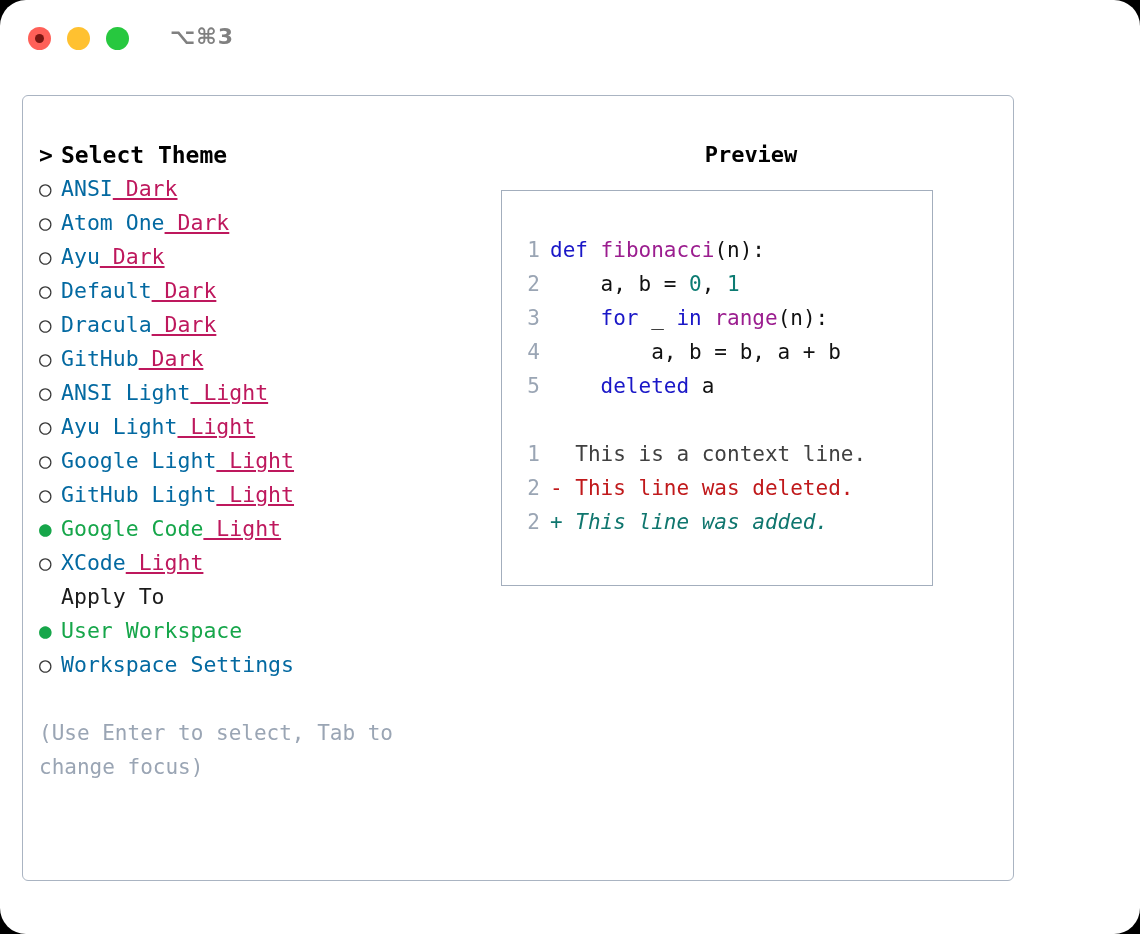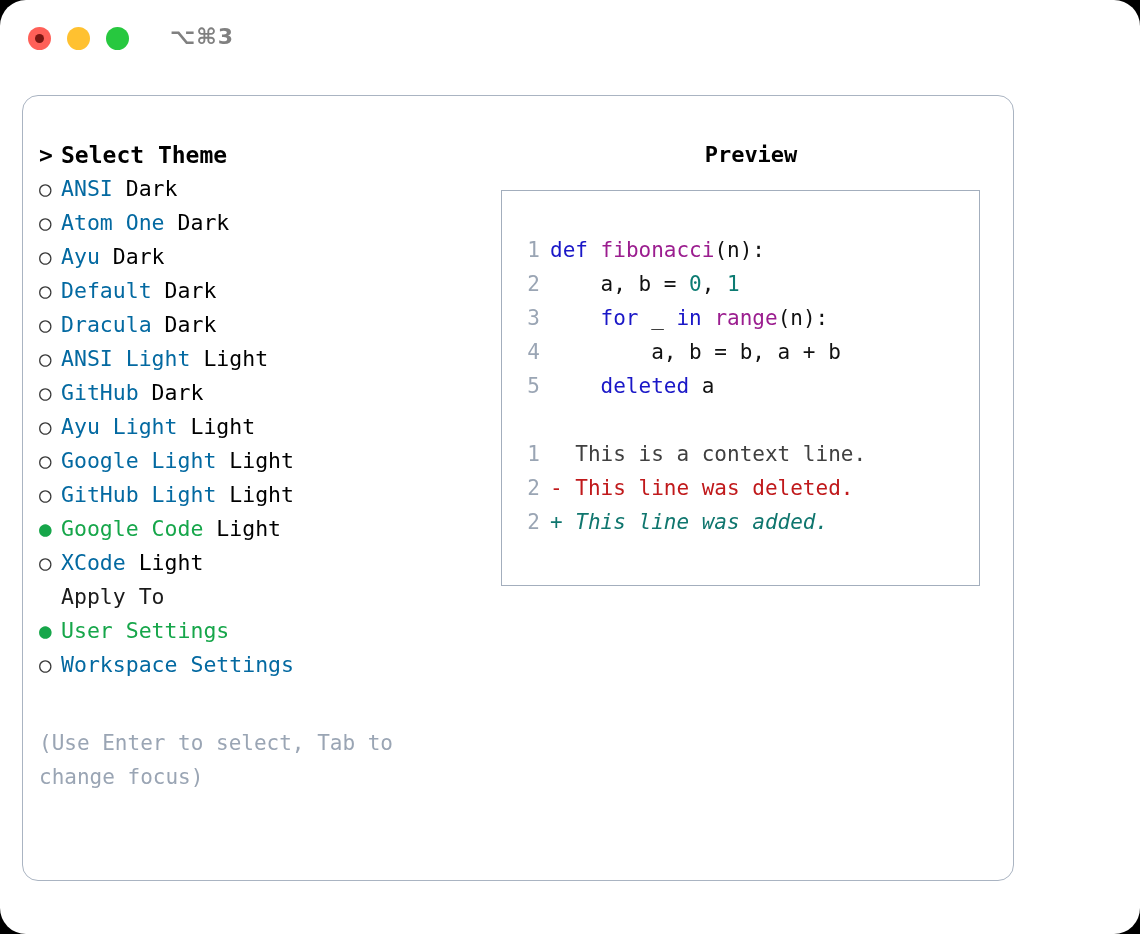--- a/index.html
+++ b/index.html
@@ -58,21 +58,21 @@
   }
 
   
   #panel {
     position: absolute;
     left: 22px;
     top: 95px;
     width: 992px;
     height: 786px;
     border: 1.6px solid #aab4c2;
-    border-radius: 16px;
+    border-radius: 6px;
     background: #ffffff;
   }
 
   
   #left-col {
     position: absolute;
     left: 16px;
     top: 42px;
     width: 450px;
   }
@@ -101,35 +101,35 @@
     color: #000000;
     white-space: nowrap;
   }
   .header-row .caret {
     display: inline-block;
     width: 22px;
   }
 
   .theme-name { color: #0369a1; }
   .theme-name.selected { color: #16a64a; }
-  .theme-variant { color: #000000; }
+  .theme-variant { color: #be185d; text-decoration: underline; }
 
   .plain-label {
     height: 34px;
     line-height: 34px;
     font-size: 21.5px;
     color: #1b1b1b;
     padding-left: 22px;
     white-space: nowrap;
   }
 
   #apply-block { }
 
   #hint {
-    margin-top: 44px;
+    margin-top: 34px;
     font-size: 21px;
     line-height: 34px;
     color: #9aa5b4;
     width: 410px;
   }
 
   
   #right-col {
     position: absolute;
     left: 478px;
@@ -138,21 +138,21 @@
   }
   #preview-title {
     font-size: 22px;
     font-weight: bold;
     color: #000000;
     line-height: 34px;
     text-align: center;
   }
   #preview-box {
     margin-top: 18px;
-    width: 479px;
+    width: 432px;
     height: 396px;
     border: 1.8px solid #a3aebd;
     background: #ffffff;
     padding: 42px 0 0 12px;
   }
   .code-line {
     font-size: 21px;
     line-height: 34px;
     white-space: pre;
   }
@@ -195,33 +195,33 @@
       <div class="header-row">
         <span class="caret">&gt;</span><span>Select Theme</span>
       </div>
 
       <div id="theme-list">
           <div class="row"><span class="bullet empty">○</span><span class="theme-name">ANSI</span><span class="theme-variant"> Dark</span></div>
           <div class="row"><span class="bullet empty">○</span><span class="theme-name">Atom One</span><span class="theme-variant"> Dark</span></div>
           <div class="row"><span class="bullet empty">○</span><span class="theme-name">Ayu</span><span class="theme-variant"> Dark</span></div>
           <div class="row"><span class="bullet empty">○</span><span class="theme-name">Default</span><span class="theme-variant"> Dark</span></div>
           <div class="row"><span class="bullet empty">○</span><span class="theme-name">Dracula</span><span class="theme-variant"> Dark</span></div>
+          <div class="row"><span class="bullet empty">○</span><span class="theme-name">GitHub</span><span class="theme-variant"> Dark</span></div>
           <div class="row"><span class="bullet empty">○</span><span class="theme-name">ANSI Light</span><span class="theme-variant"> Light</span></div>
-          <div class="row"><span class="bullet empty">○</span><span class="theme-name">GitHub</span><span class="theme-variant"> Dark</span></div>
           <div class="row"><span class="bullet empty">○</span><span class="theme-name">Ayu Light</span><span class="theme-variant"> Light</span></div>
           <div class="row"><span class="bullet empty">○</span><span class="theme-name">Google Light</span><span class="theme-variant"> Light</span></div>
           <div class="row"><span class="bullet empty">○</span><span class="theme-name">GitHub Light</span><span class="theme-variant"> Light</span></div>
           <div class="row"><span class="bullet filled">●</span><span class="theme-name selected">Google Code</span><span class="theme-variant"> Light</span></div>
           <div class="row"><span class="bullet empty">○</span><span class="theme-name">XCode</span><span class="theme-variant"> Light</span></div>
         </div>
 
       <div id="apply-block">
         <div class="plain-label">Apply To</div>
         <div id="apply-list">
-            <div class="row"><span class="bullet filled">●</span><span class="theme-name selected">User Settings</span></div>
+            <div class="row"><span class="bullet filled">●</span><span class="theme-name selected">User Workspace</span></div>
             <div class="row"><span class="bullet empty">○</span><span class="theme-name">Workspace Settings</span></div>
           </div>
       </div>
 
       <div id="hint">(Use Enter to select, Tab to change focus)</div>
     </div>
 
     <div id="right-col">
       <div id="preview-title">Preview</div>
       <div id="preview-box">

